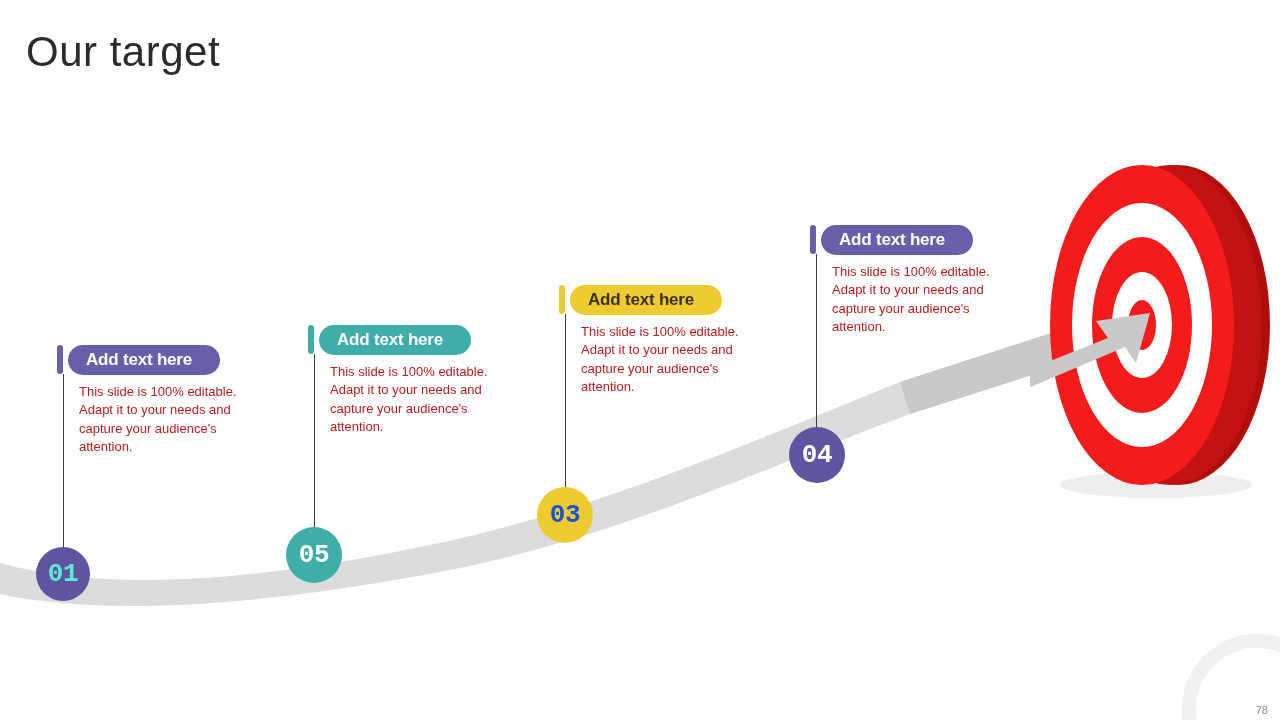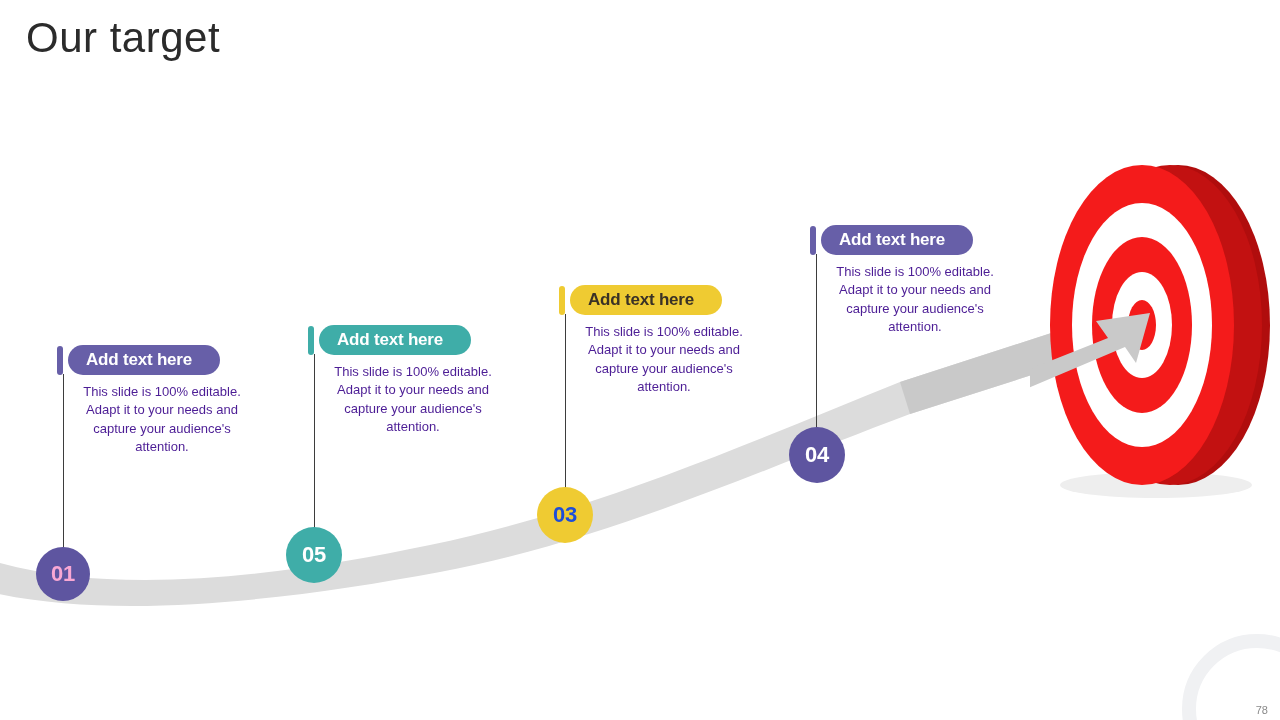--- a/index.html
+++ b/index.html
@@ -21,21 +21,21 @@
     width: 1280px;
     height: 720px;
     background: #ffffff;
     overflow: hidden;
   }
 
   
   .slide-title {
     position: absolute;
     left: 26px;
-    top: 14px;
+    top: 28px;
     font-size: 42px;
     font-weight: 300;
     letter-spacing: 0.5px;
     color: #2b2b2b;
     font-family: "Liberation Sans", sans-serif;
     white-space: nowrap;
   }
 
   
   .corner-ring {
@@ -77,21 +77,21 @@
   }
 
   
   .step {
     position: absolute;
   }
   .step-head {
     position: relative;
     height: 30px;
     display: flex;
-    align-items: flex-end;
+    align-items: flex-start;
   }
   .step-tab {
     width: 6px;
     height: 29px;
     border-radius: 3px;
     flex: 0 0 auto;
   }
   .step-pill {
     margin-left: 5px;
     height: 30px;
@@ -104,37 +104,37 @@
     font-weight: bold;
     letter-spacing: -0.2px;
     white-space: nowrap;
   }
   .step-body {
     margin-top: 8px;
     margin-left: 22px;
     width: 166px;
     font-size: 13px;
     line-height: 18.3px;
-    color: #4c1d95;
-    text-align: center;
+    color: #b91c1c;
   }
   .step-line {
     position: absolute;
     width: 1px;
     background: #3d3d3d;
   }
   .step-circle {
     position: absolute;
     border-radius: 50%;
     display: flex;
     align-items: center;
     justify-content: center;
-    font-size: 22px;
+    font-size: 26px;
     font-weight: bold;
     letter-spacing: -0.3px;
+    font-family: Liberation Mono, monospace;
   }
 </style>
 </head>
 <body>
 
 <div class="slide">
 
   <div class="slide-title">Our target</div>
 
   <svg class="road-layer" viewBox="0 0 1280 720" width="1280" height="720" aria-hidden="true">
@@ -179,21 +179,21 @@
   <div class="step" style="left:57px; top:345px;">
     <div class="step-head">
       <div class="step-tab" style="background:#675fa8;"></div>
       <div class="step-pill" style="background:#675fa8; color:#ffffff;">
         <span>Add text here</span>
       </div>
     </div>
     <div class="step-body">This slide is 100% editable. Adapt it to your needs and capture your audience's attention.</div>
   </div>
   <div class="step-line" style="left:63px; top:374px; height:180px; background:#3d3d3d;"></div>
-  <div class="step-circle" style="left:36px; top:547px; width:54px; height:54px; background:#5e55a0; color:#f9a8d4;">
+  <div class="step-circle" style="left:36px; top:547px; width:54px; height:54px; background:#5e55a0; color:#5eead4;">
     <span>01</span>
   </div>
 
   <div class="step" style="left:308px; top:325px;">
     <div class="step-head">
       <div class="step-tab" style="background:#3fada8;"></div>
       <div class="step-pill" style="background:#3fada8; color:#ffffff;">
         <span>Add text here</span>
       </div>
     </div>

